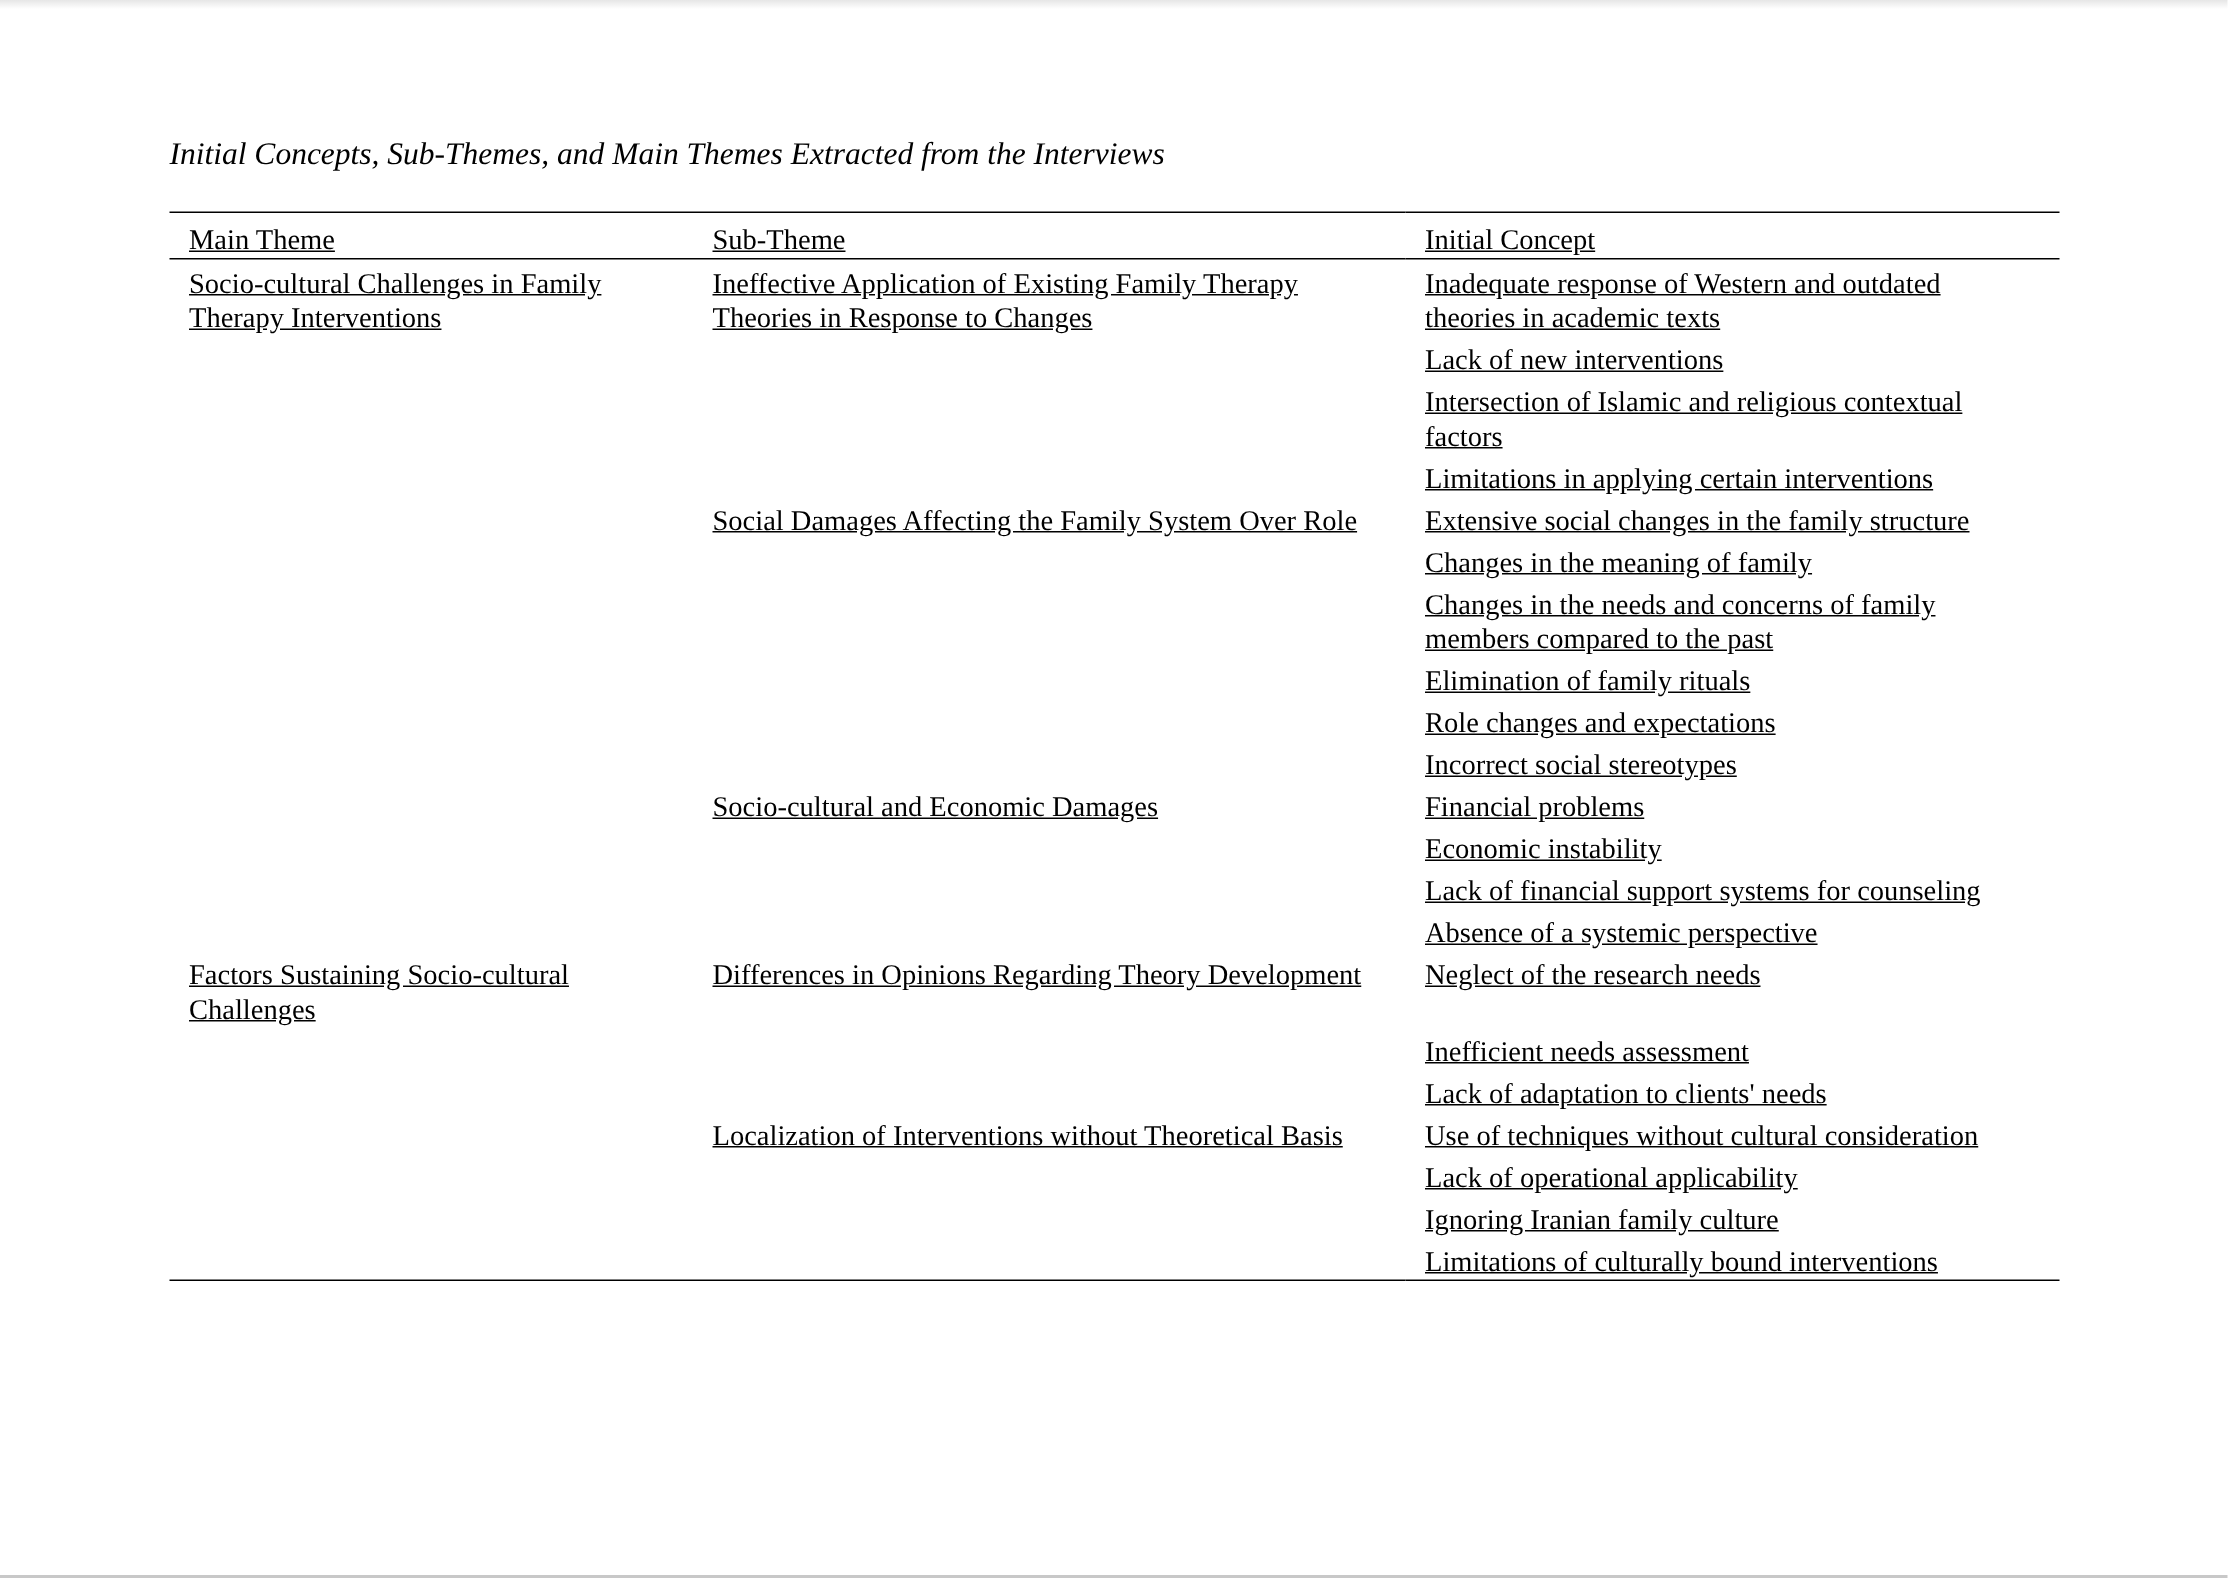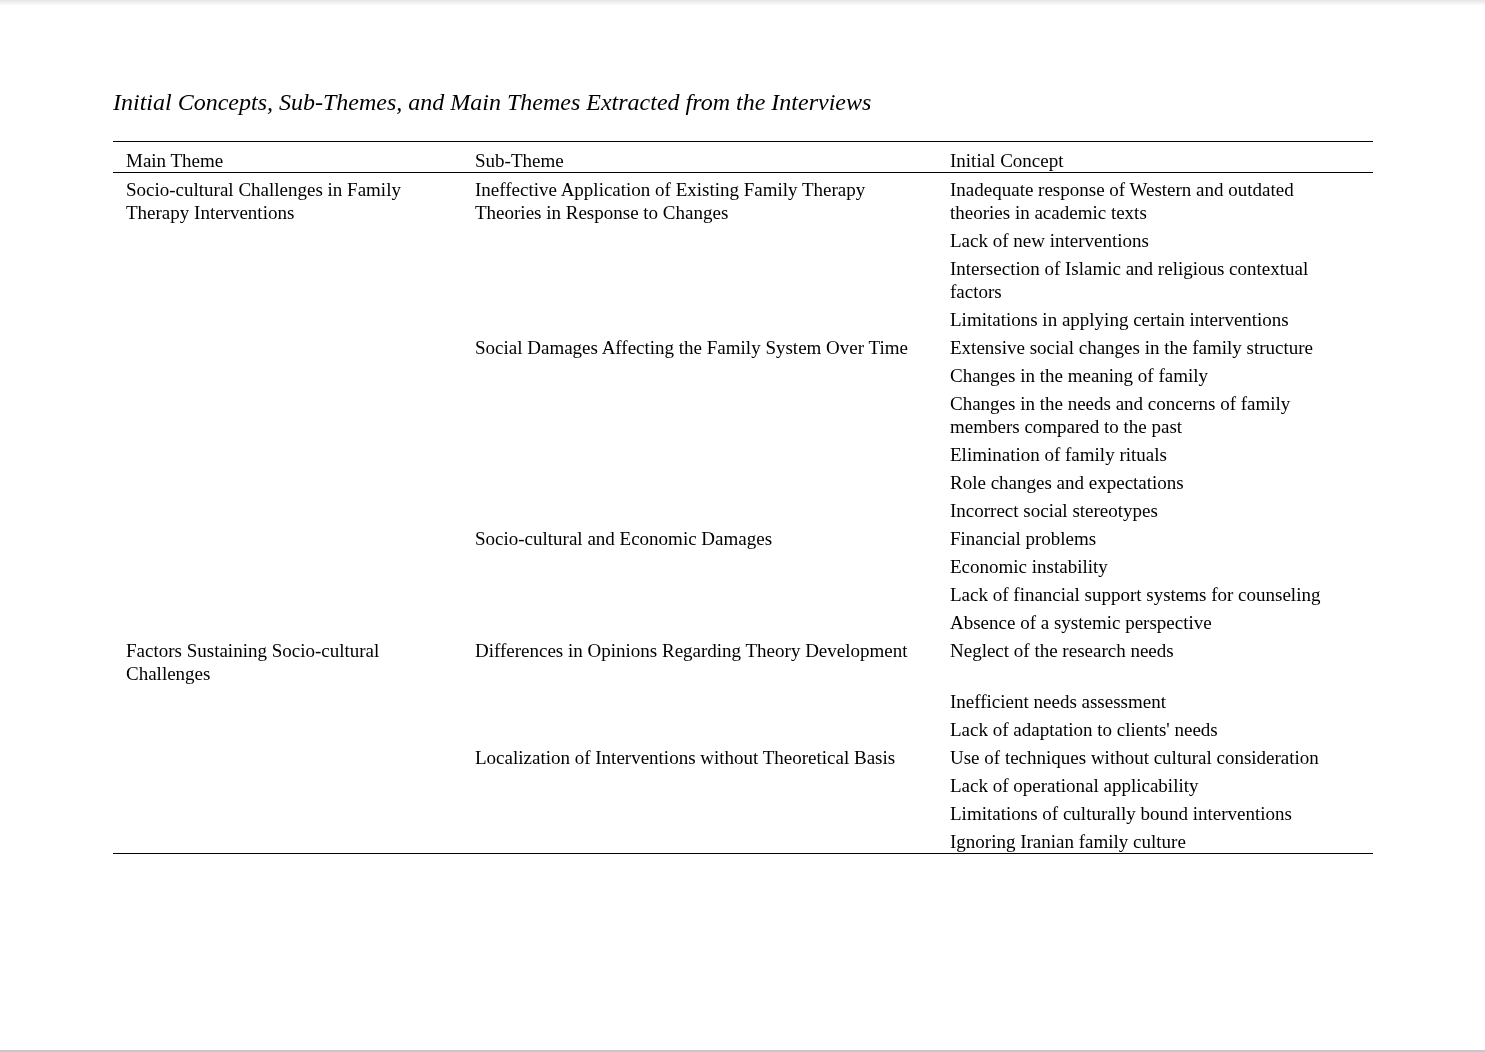--- a/index.html
+++ b/index.html
@@ -25,33 +25,34 @@
       position: absolute;
       left: 0; top: 1050px;
       width: 1485px; height: 2px;
       background: #c8c8c8;
     }
     .caption {
       position: absolute;
       left: 113px;
       top: 89px;
       font-style: italic;
-      font-size: 24px;
+      font-size: 21px;
       line-height: 26px;
       white-space: nowrap;
     }
     table.doc-table {
       position: absolute;
       left: 113px;
       top: 141px;
       width: 1260px;
       border-collapse: collapse;
       font-size: 19px;
       line-height: 23px;
       table-layout: fixed;
+      text-decoration: underline;
     }
     table.doc-table col.c1 { width: 349px; }
     table.doc-table col.c2 { width: 475px; }
     table.doc-table col.c3 { width: 436px; }
     table.doc-table thead tr {
       border-top: 1.3px solid #000;
       border-bottom: 1.3px solid #000;
     }
     table.doc-table th {
       font-weight: normal;
@@ -111,21 +112,21 @@
         <td class="c2"></td>
         <td class="c3">Intersection of Islamic and religious contextual factors</td>
       </tr>
       <tr>
         <td class="c1"></td>
         <td class="c2"></td>
         <td class="c3">Limitations in applying certain interventions</td>
       </tr>
       <tr>
         <td class="c1"></td>
-        <td class="c2">Social Damages Affecting the Family System Over Time</td>
+        <td class="c2">Social Damages Affecting the Family System Over Role</td>
         <td class="c3">Extensive social changes in the family structure</td>
       </tr>
       <tr>
         <td class="c1"></td>
         <td class="c2"></td>
         <td class="c3">Changes in the meaning of family</td>
       </tr>
       <tr>
         <td class="c1"></td>
         <td class="c2"></td>
@@ -187,23 +188,23 @@
         <td class="c3">Use of techniques without cultural consideration</td>
       </tr>
       <tr>
         <td class="c1"></td>
         <td class="c2"></td>
         <td class="c3">Lack of operational applicability</td>
       </tr>
       <tr>
         <td class="c1"></td>
         <td class="c2"></td>
+        <td class="c3">Ignoring Iranian family culture</td>
+      </tr>
+      <tr>
+        <td class="c1"></td>
+        <td class="c2"></td>
         <td class="c3">Limitations of culturally bound interventions</td>
-      </tr>
-      <tr>
-        <td class="c1"></td>
-        <td class="c2"></td>
-        <td class="c3">Ignoring Iranian family culture</td>
       </tr>
     </tbody>
 </table>
 
 <div class="bottom-edge"></div>
 
 </body></html>

